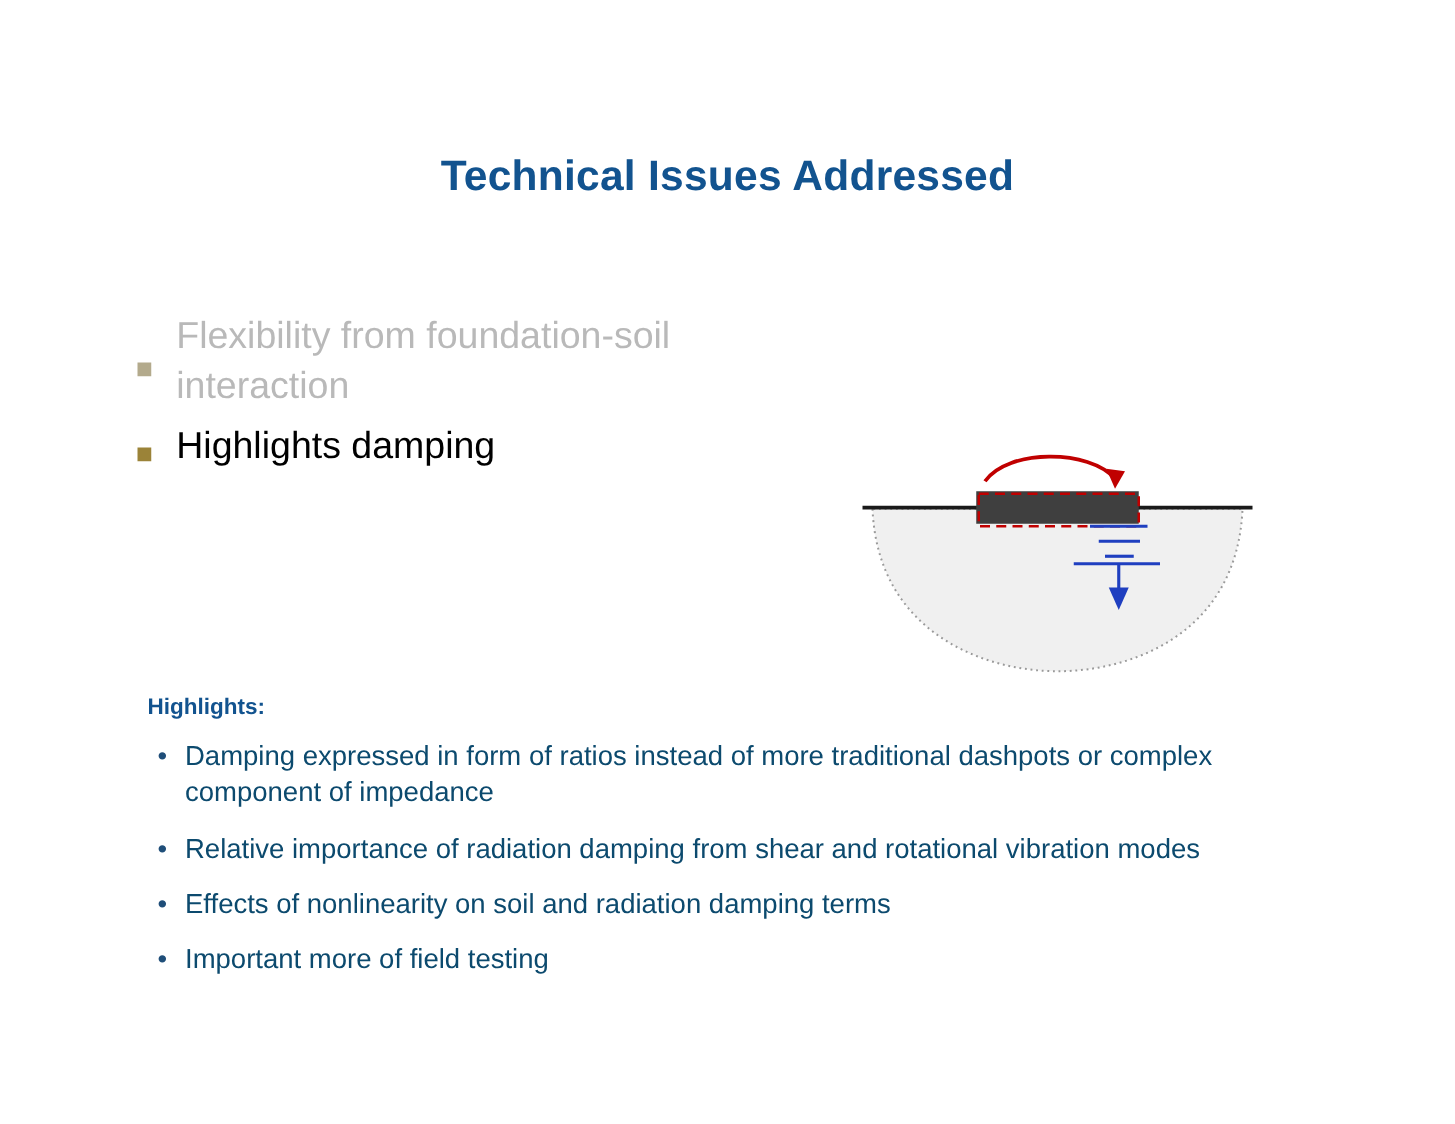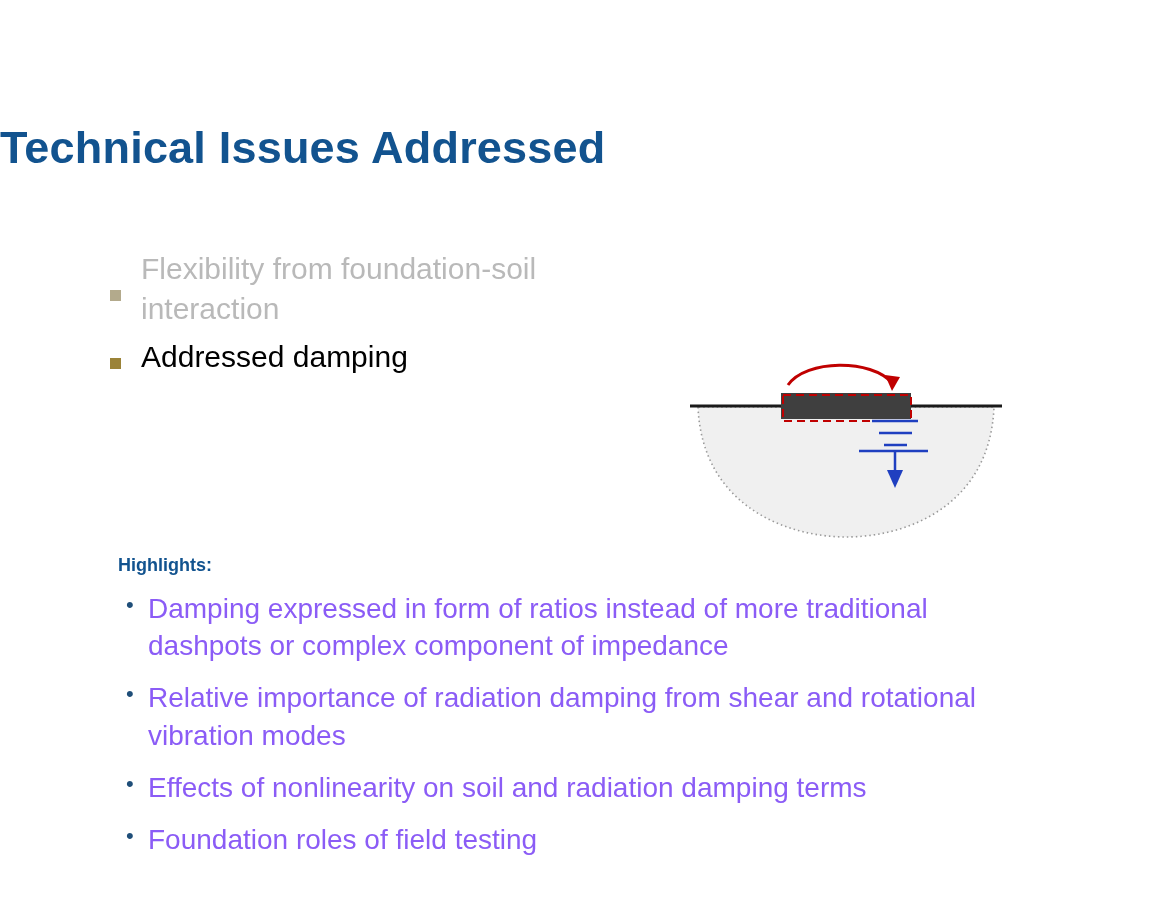--- a/index.html
+++ b/index.html
@@ -15,22 +15,22 @@
     width: 1164px;
     height: 899px;
     background: #ffffff;
     overflow: hidden;
   }
   .slide-title {
     position: absolute;
     left: 0;
     top: 122px;
     width: 1164px;
-    text-align: left;
-    font-size: 45px;
+    text-align: center;
+    font-size: 34px;
     font-weight: bold;
     color: #12538f;
     letter-spacing: 0.2px;
   }
 
   
   .top-bullets {
     position: absolute;
     left: 110px;
     top: 249px;
@@ -87,40 +87,40 @@
   .dot-marker {
     width: 22px;
     flex: 0 0 auto;
     font-size: 22px;
     line-height: 1.33;
     color: #1f4e79;
     text-align: left;
     margin-left: 8px;
   }
   .hl-text {
-    font-size: 28px;
+    font-size: 22px;
     line-height: 1.33;
-    color: #8b5cf6;
+    color: #0c4a6e;
   }
 </style>
 </head>
 <body>
 
 <div class="slide">
 
   <div class="slide-title">Technical Issues Addressed</div>
 
   <div class="top-bullets">
     <div class="top-bullet faded">
       <span class="sq-marker"></span>
       <span class="top-bullet-text">Flexibility from foundation-soil interaction</span>
     </div>
     <div class="top-bullet">
       <span class="sq-marker"></span>
-      <span class="top-bullet-text">Addressed damping</span>
+      <span class="top-bullet-text">Highlights damping</span>
     </div>
   </div>
 
   <div class="figure">
     <svg width="340" height="185" viewBox="0 0 340 185" xmlns="http://www.w3.org/2000/svg">
 
       <path d="M 22 52 C 26 150, 110 182, 170 182 C 232 182, 314 150, 318 52 Z" fill="#f0f0f0" stroke="#9a9a9a" stroke-width="1.6" stroke-dasharray="1.5 3"></path>
 
       <line x1="14" y1="51" x2="326" y2="51" stroke="#1a1a1a" stroke-width="3"></line>
 
@@ -152,17 +152,17 @@
     <div class="hl-item">
       <span class="dot-marker">•</span>
       <span class="hl-text">Relative importance of radiation damping from shear and rotational vibration modes</span>
     </div>
     <div class="hl-item">
       <span class="dot-marker">•</span>
       <span class="hl-text">Effects of nonlinearity on soil and radiation damping terms</span>
     </div>
     <div class="hl-item">
       <span class="dot-marker">•</span>
-      <span class="hl-text">Foundation roles of field testing</span>
+      <span class="hl-text">Important more of field testing</span>
     </div>
   </div>
 
 </div>
 
 </body></html>

